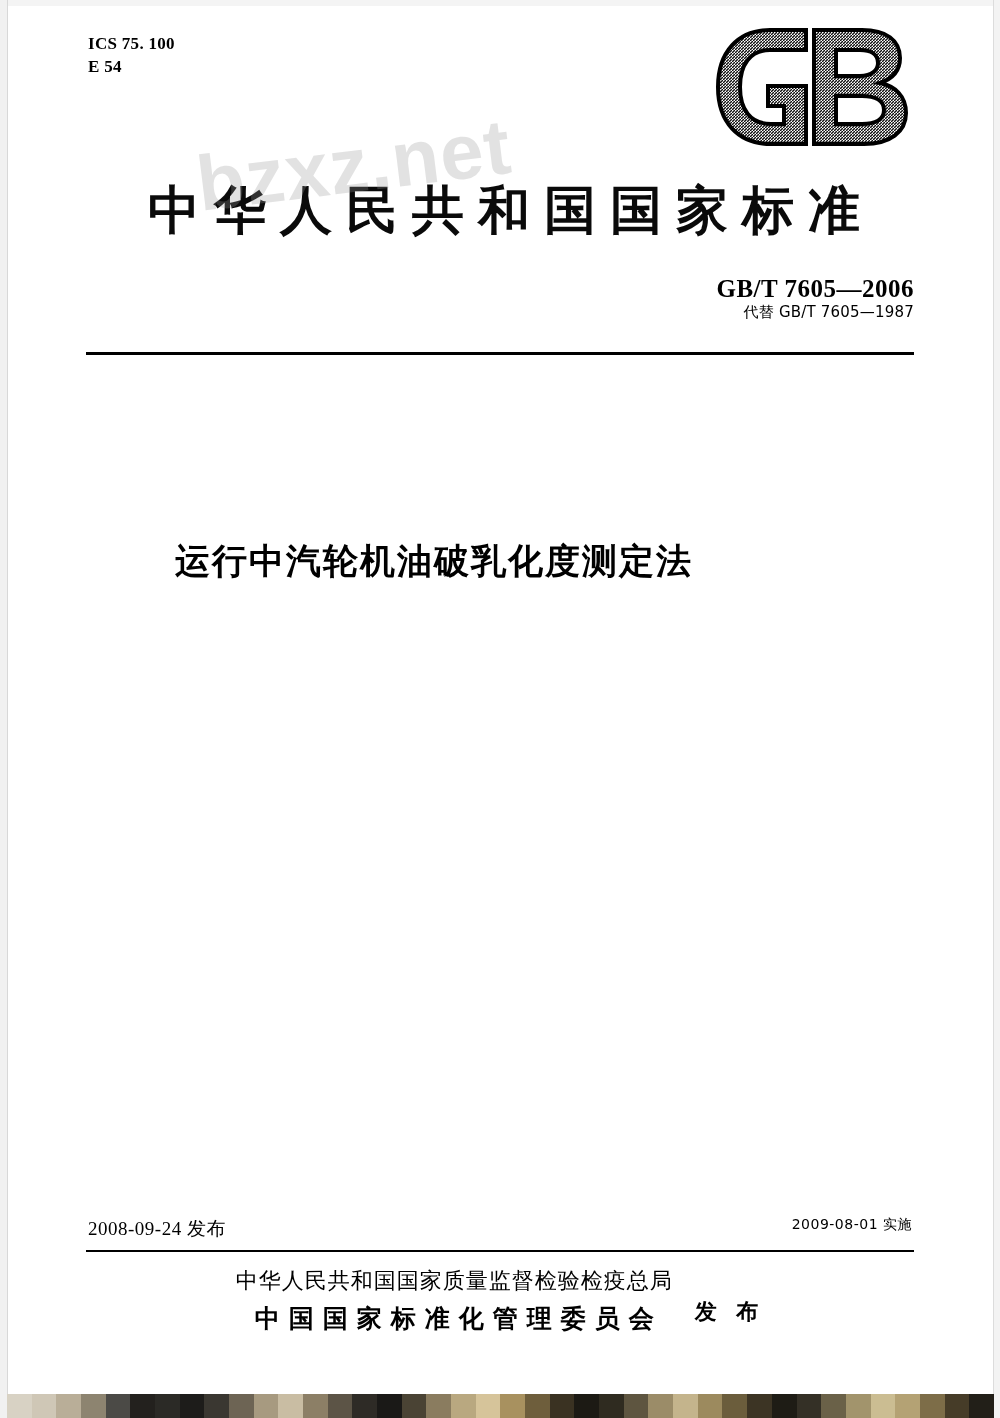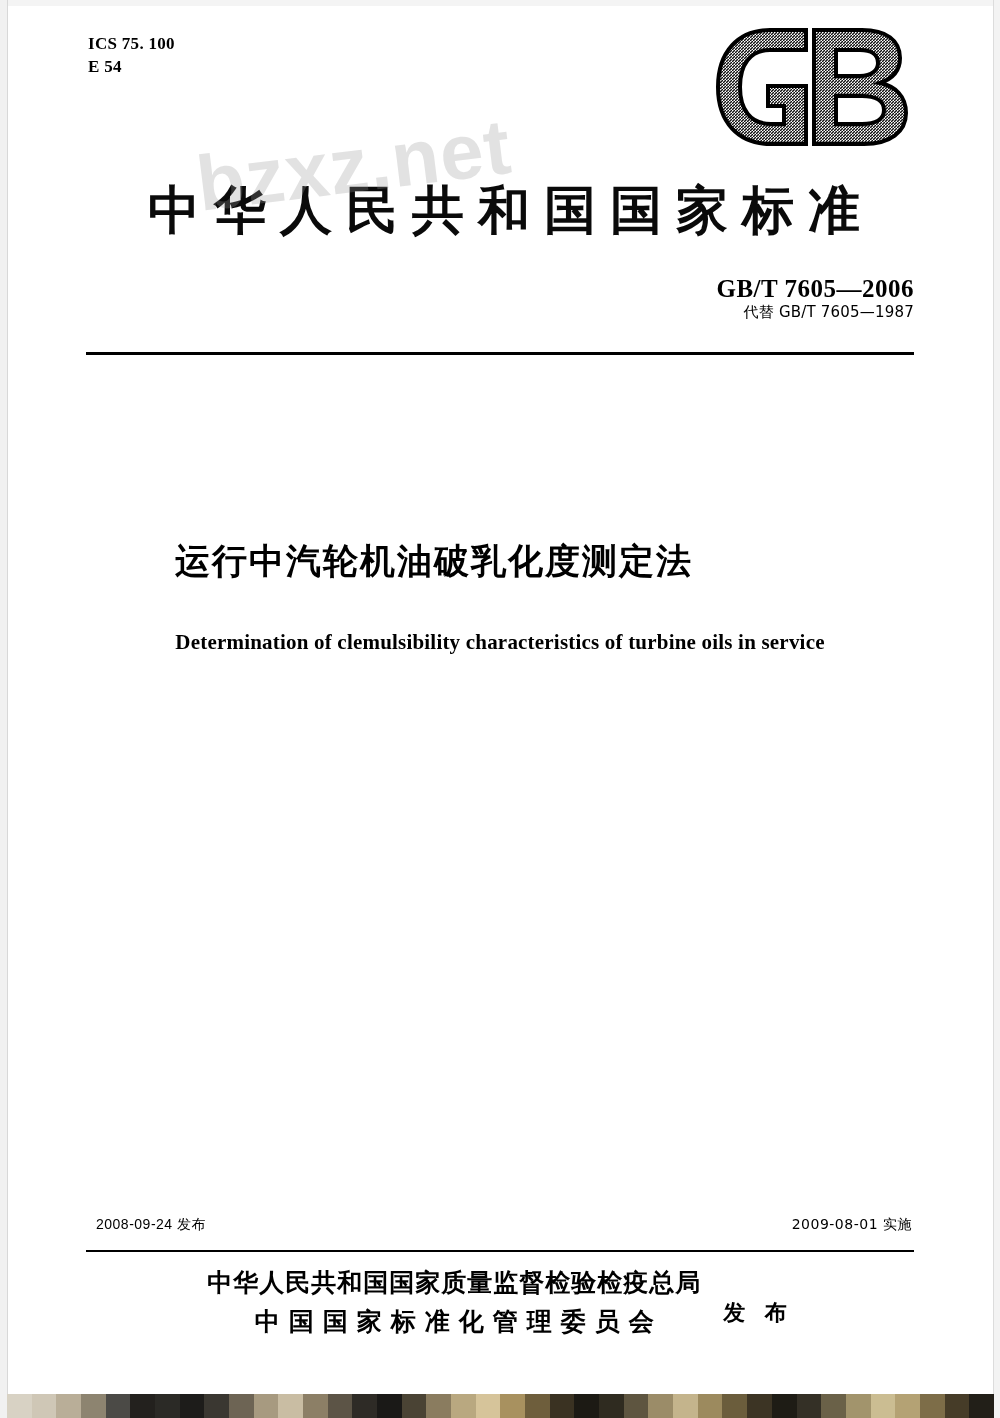--- a/index.html
+++ b/index.html
@@ -140,24 +140,24 @@
     color: rgba(150,150,150,0.28);
     letter-spacing: 1px;
     transform: rotate(-7deg);
     user-select: none;
     pointer-events: none;
   }
 
   
   .date-left {
     position: absolute;
-    left: 96px;
+    left: 88px;
     top: 1216px;
-    font-family: Liberation Sans, sans-serif;
-    font-size: 14px;
+    font-family: Liberation Serif, serif;
+    font-size: 19px;
     letter-spacing: 0.5px;
   }
   .date-right {
     position: absolute;
     right: 88px;
     top: 1216px;
     font-family: "DejaVu Sans", sans-serif;
     font-size: 14px;
     letter-spacing: 0.5px;
   }
@@ -178,22 +178,22 @@
     width: 1000px;
     text-align: center;
   }
   .pub-lines {
     display: inline-block;
     vertical-align: middle;
     text-align: center;
   }
   .pub-line1 {
     font-family: "DejaVu Sans", sans-serif;
-    font-weight: bold;
-    font-size: 25px;
+    font-weight: normal;
+    font-size: 22px;
     letter-spacing: 1px;
   }
   .pub-line2 {
     font-family: Liberation Sans, sans-serif;
     font-weight: bold;
     font-size: 25px;
     letter-spacing: 9px;
     padding-left: 9px;
     margin-top: 6px;
   }
@@ -279,21 +279,20 @@
   <div class="std-no">
     <div class="num">GB/T 7605—2006</div>
     <div class="replaces">代替 GB/T 7605—1987</div>
   </div>
 
   <div class="rule-top"></div>
 
   <div class="watermark">bzxz.net</div>
 
   <div class="title-cn">运行中汽轮机油破乳化度测定法</div>
-  <div class="title-en">Determination of clemulsibility characteristics of turbine oils in service</div>
 
   <div class="date-left">2008-09-24 发布</div>
   <div class="date-right">2009-08-01 实施</div>
   <div class="rule-bottom"></div>
 
   <div class="publisher">
     <div class="pub-lines">
       <div class="pub-line1">中华人民共和国国家质量监督检验检疫总局</div>
       <div class="pub-line2">中国国家标准化管理委员会</div>
     </div>

